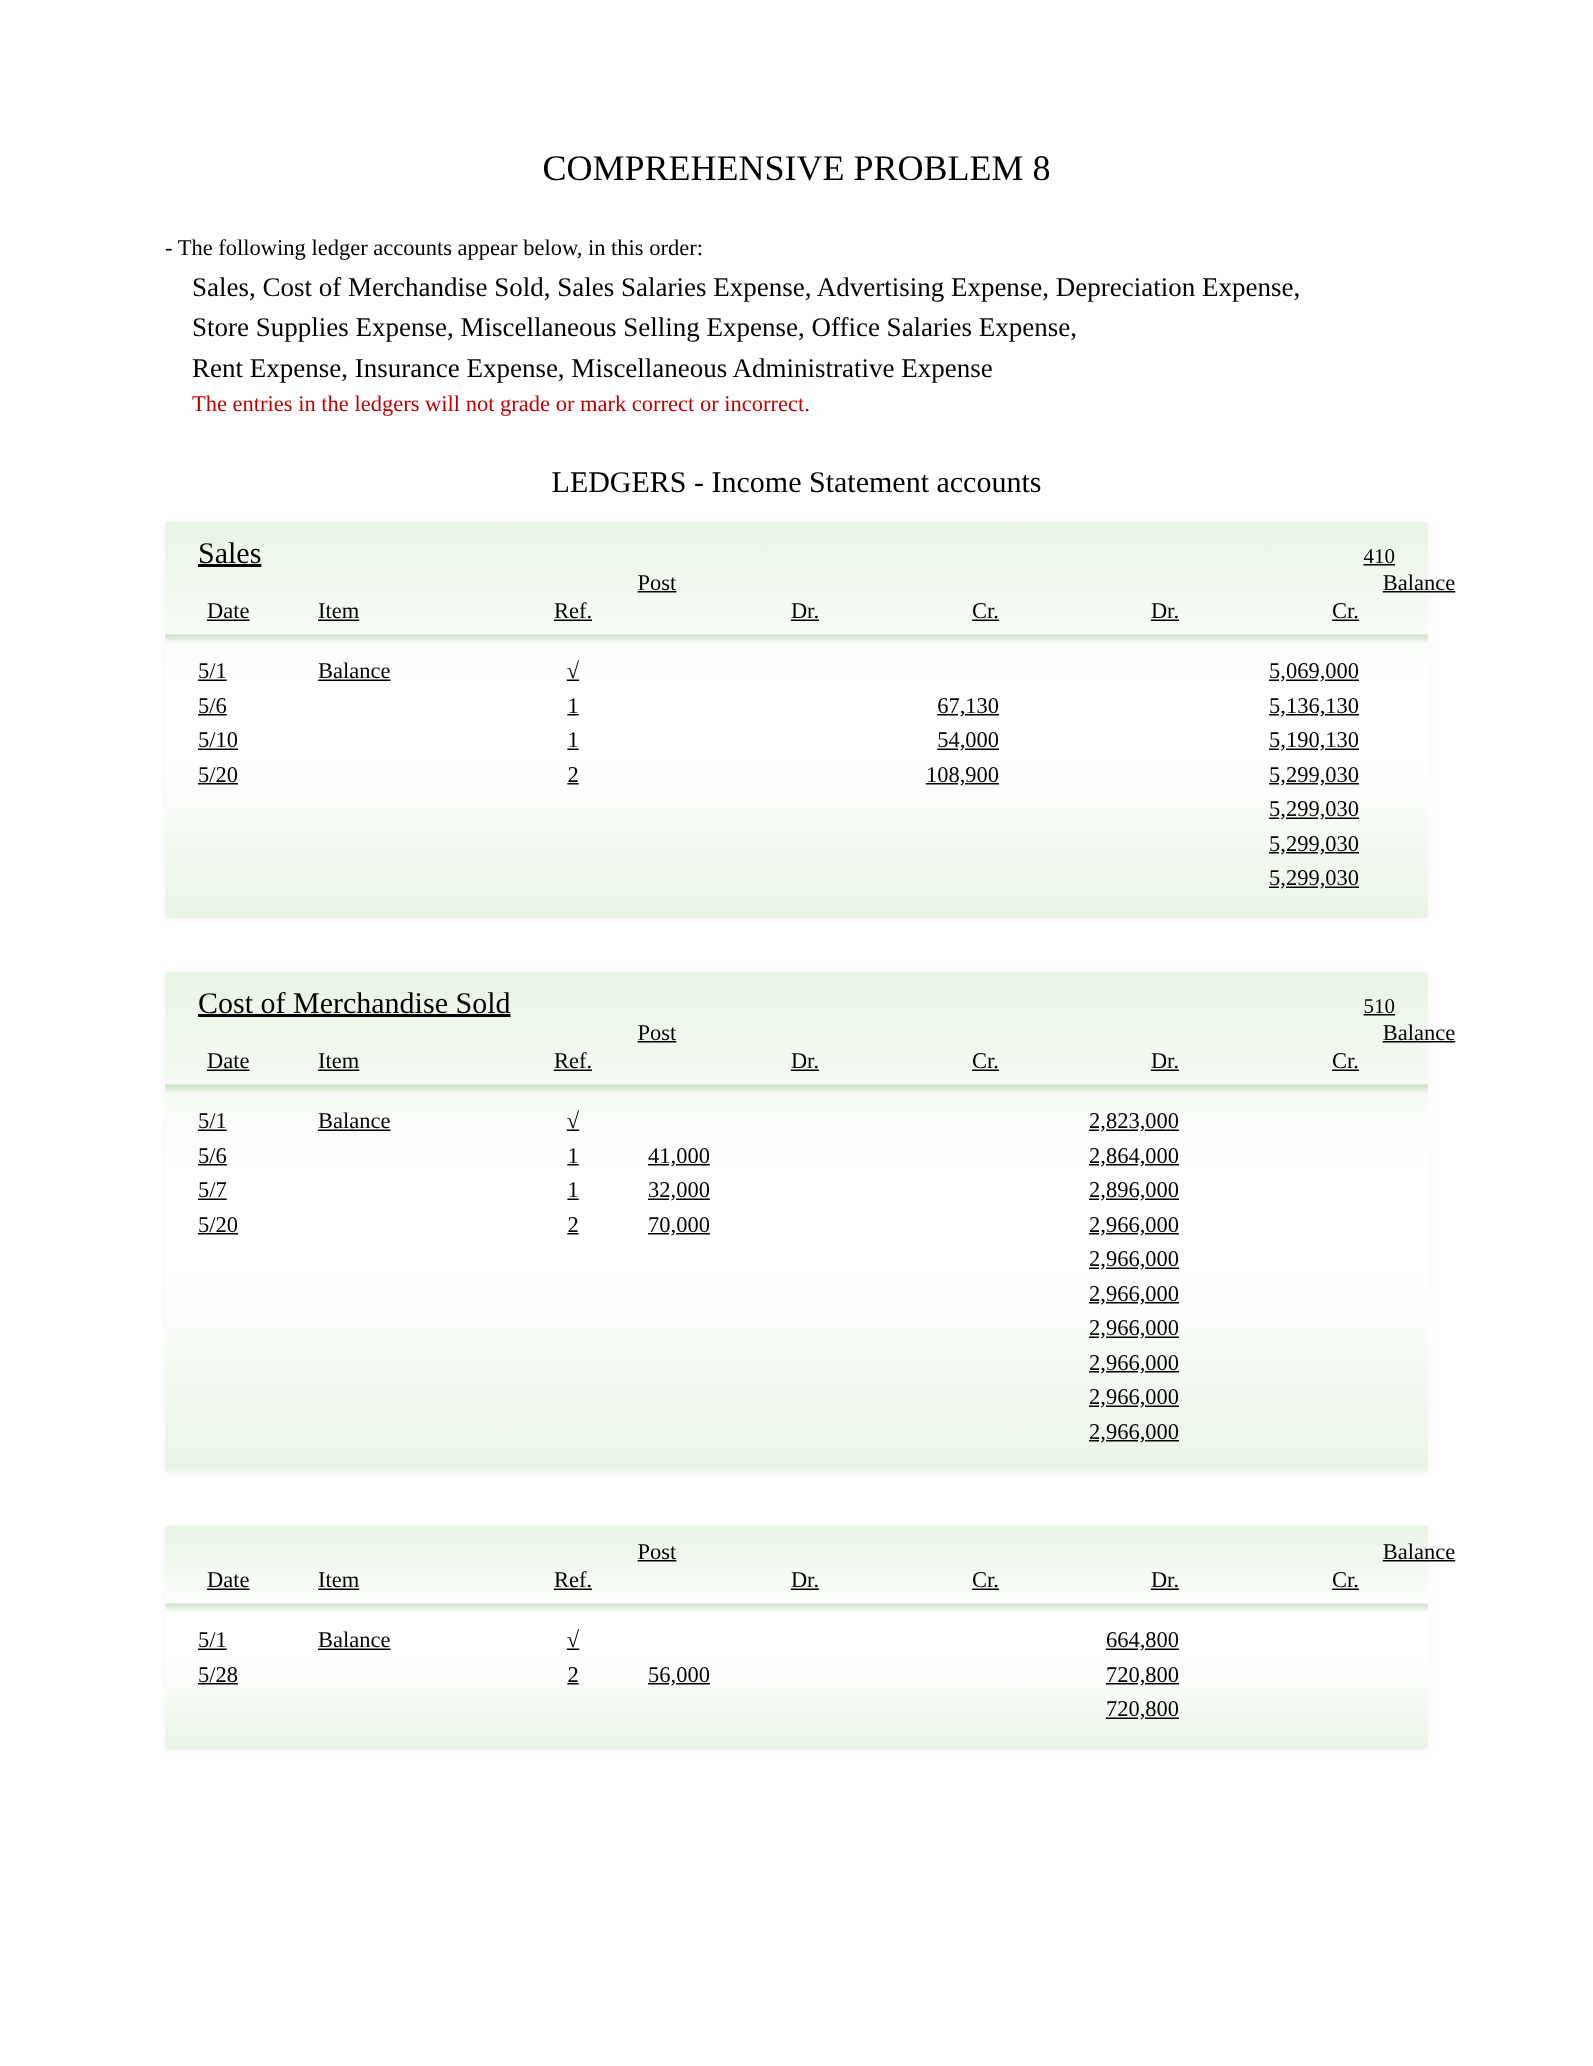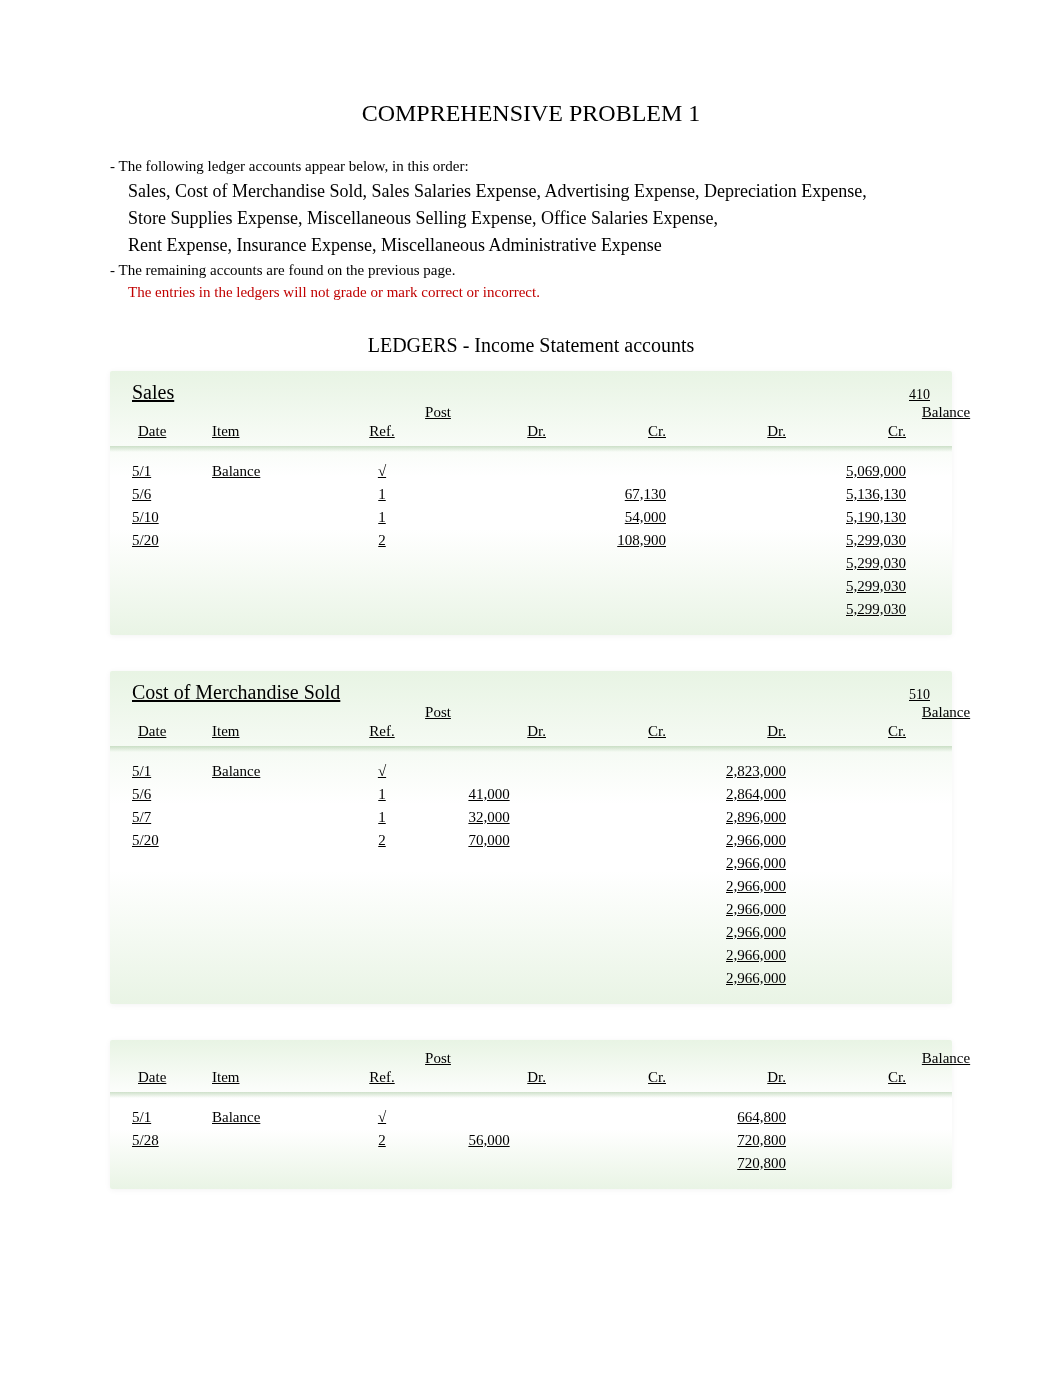--- a/index.html
+++ b/index.html
@@ -84,41 +84,40 @@
   }
   .row {
     display: grid;
     grid-template-columns: 80px 120px 100px 120px 120px 120px 120px;
     font-size: 15px;
     padding: 3px 0;
   }
   .row .c-date { text-align: left; padding-right: 18px; }
   .row .c-item { }
   .row .c-postref { text-align: center; }
-  .row .c-dr { text-align: center; padding-right: 6px; }
+  .row .c-dr { text-align: left; padding-right: 6px; }
   .row .c-cr { text-align: right; padding-right: 6px; }
   .row .c-bdr { text-align: right; padding-right: 6px; }
   .row .c-bcr { text-align: right; padding-right: 6px; }
   .rows-area {
     padding-top: 8px;
   }
 </style>
 </head>
 <body>
 
 <div class="page">
 
-  <div class="title">COMPREHENSIVE PROBLEM 1</div>
+  <div class="title">COMPREHENSIVE PROBLEM 8</div>
 
   <div class="intro">
     <div>-  The following ledger accounts appear below, in this order:</div>
     <div class="sublist">Sales,    Cost of Merchandise Sold, Sales Salaries Expense, Advertising Expense, Depreciation Expense,</div>
     <div class="sublist"> Store Supplies Expense, Miscellaneous Selling Expense, Office Salaries Expense,</div>
     <div class="sublist">Rent Expense, Insurance Expense, Miscellaneous Administrative Expense</div>
-    <div class="bullet2">- The remaining accounts are found on the previous page.</div>
     <div class="redline">The entries in the ledgers will not grade or mark correct or incorrect.</div>
   </div>
 
   <div class="section-head">LEDGERS - Income Statement accounts</div>
 
   <div id="ledgers-container">
       <div class="ledger-wrap">
         <div class="ledger-head">
           <div class="ledger-name">Sales</div>
           <div class="ledger-num">410</div>

